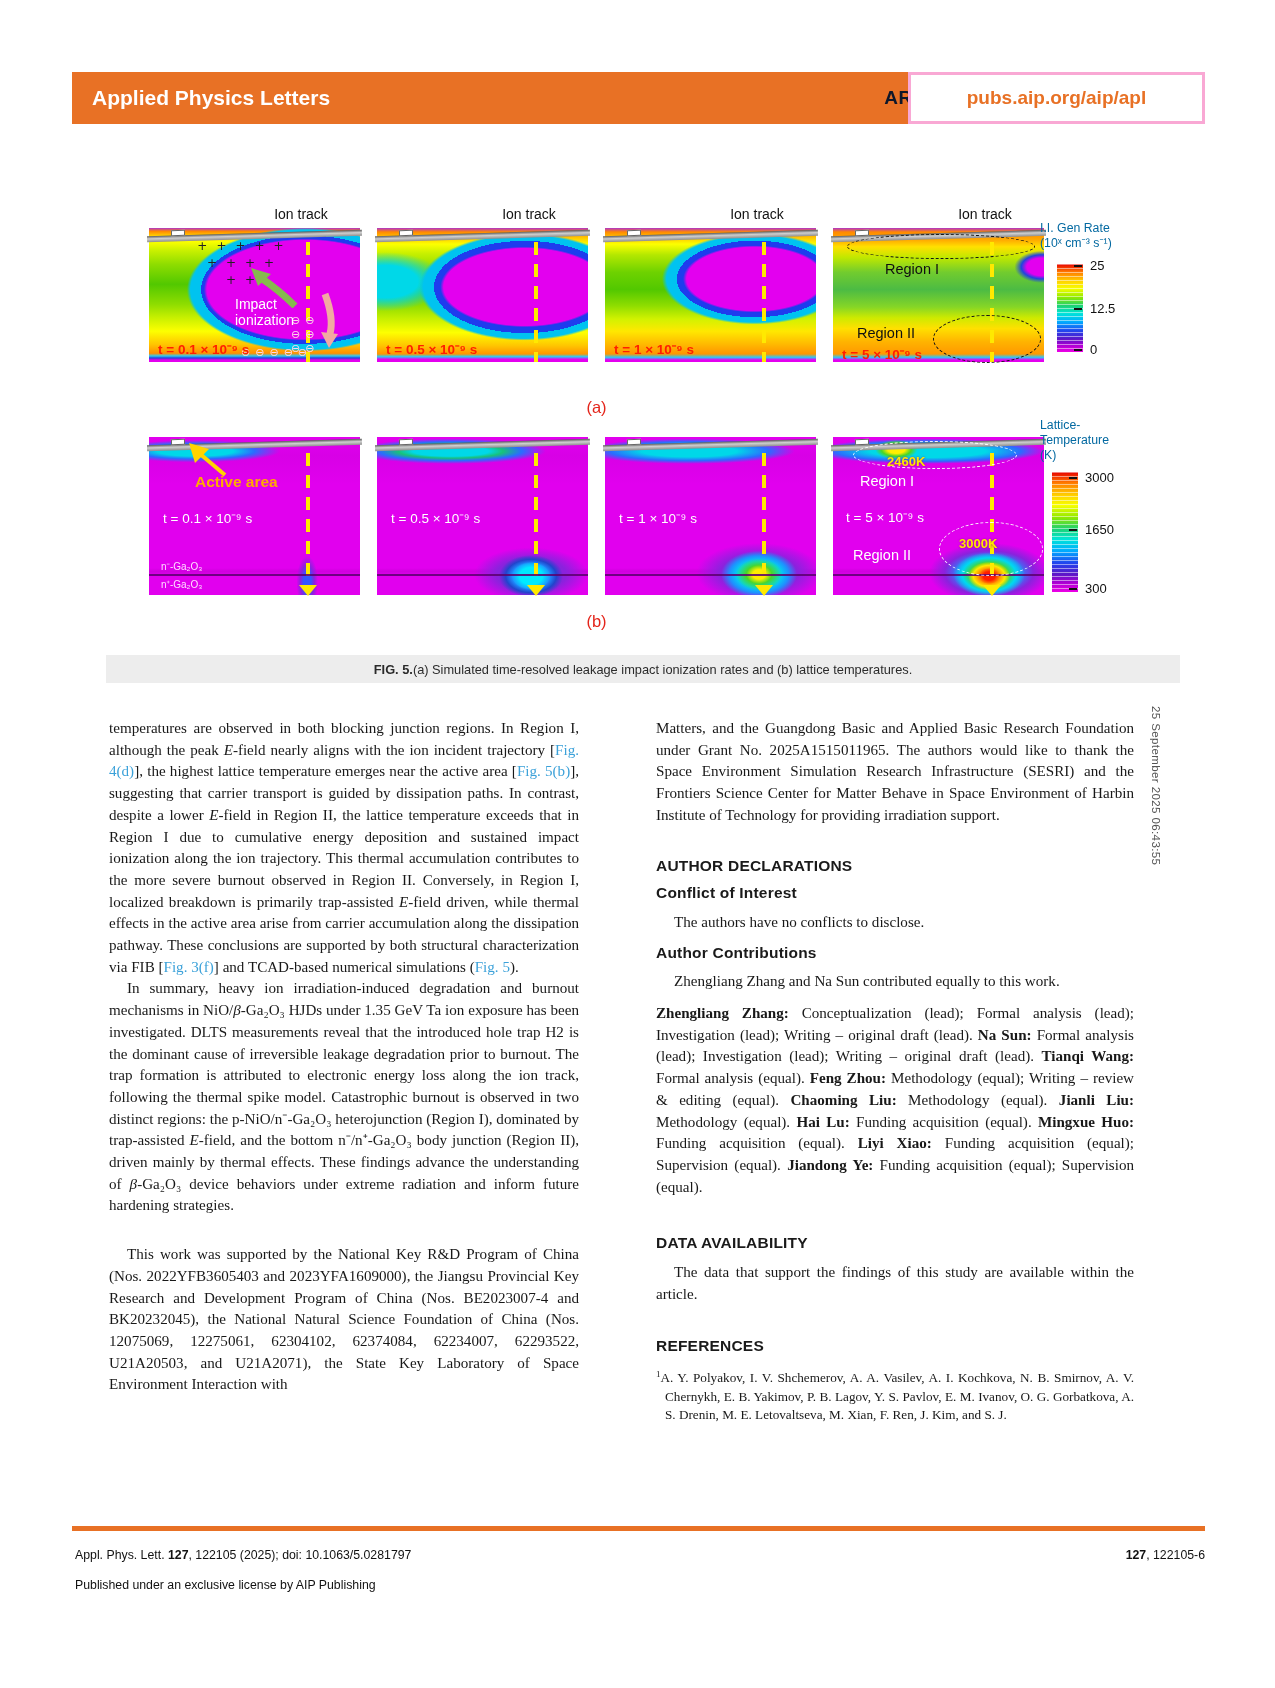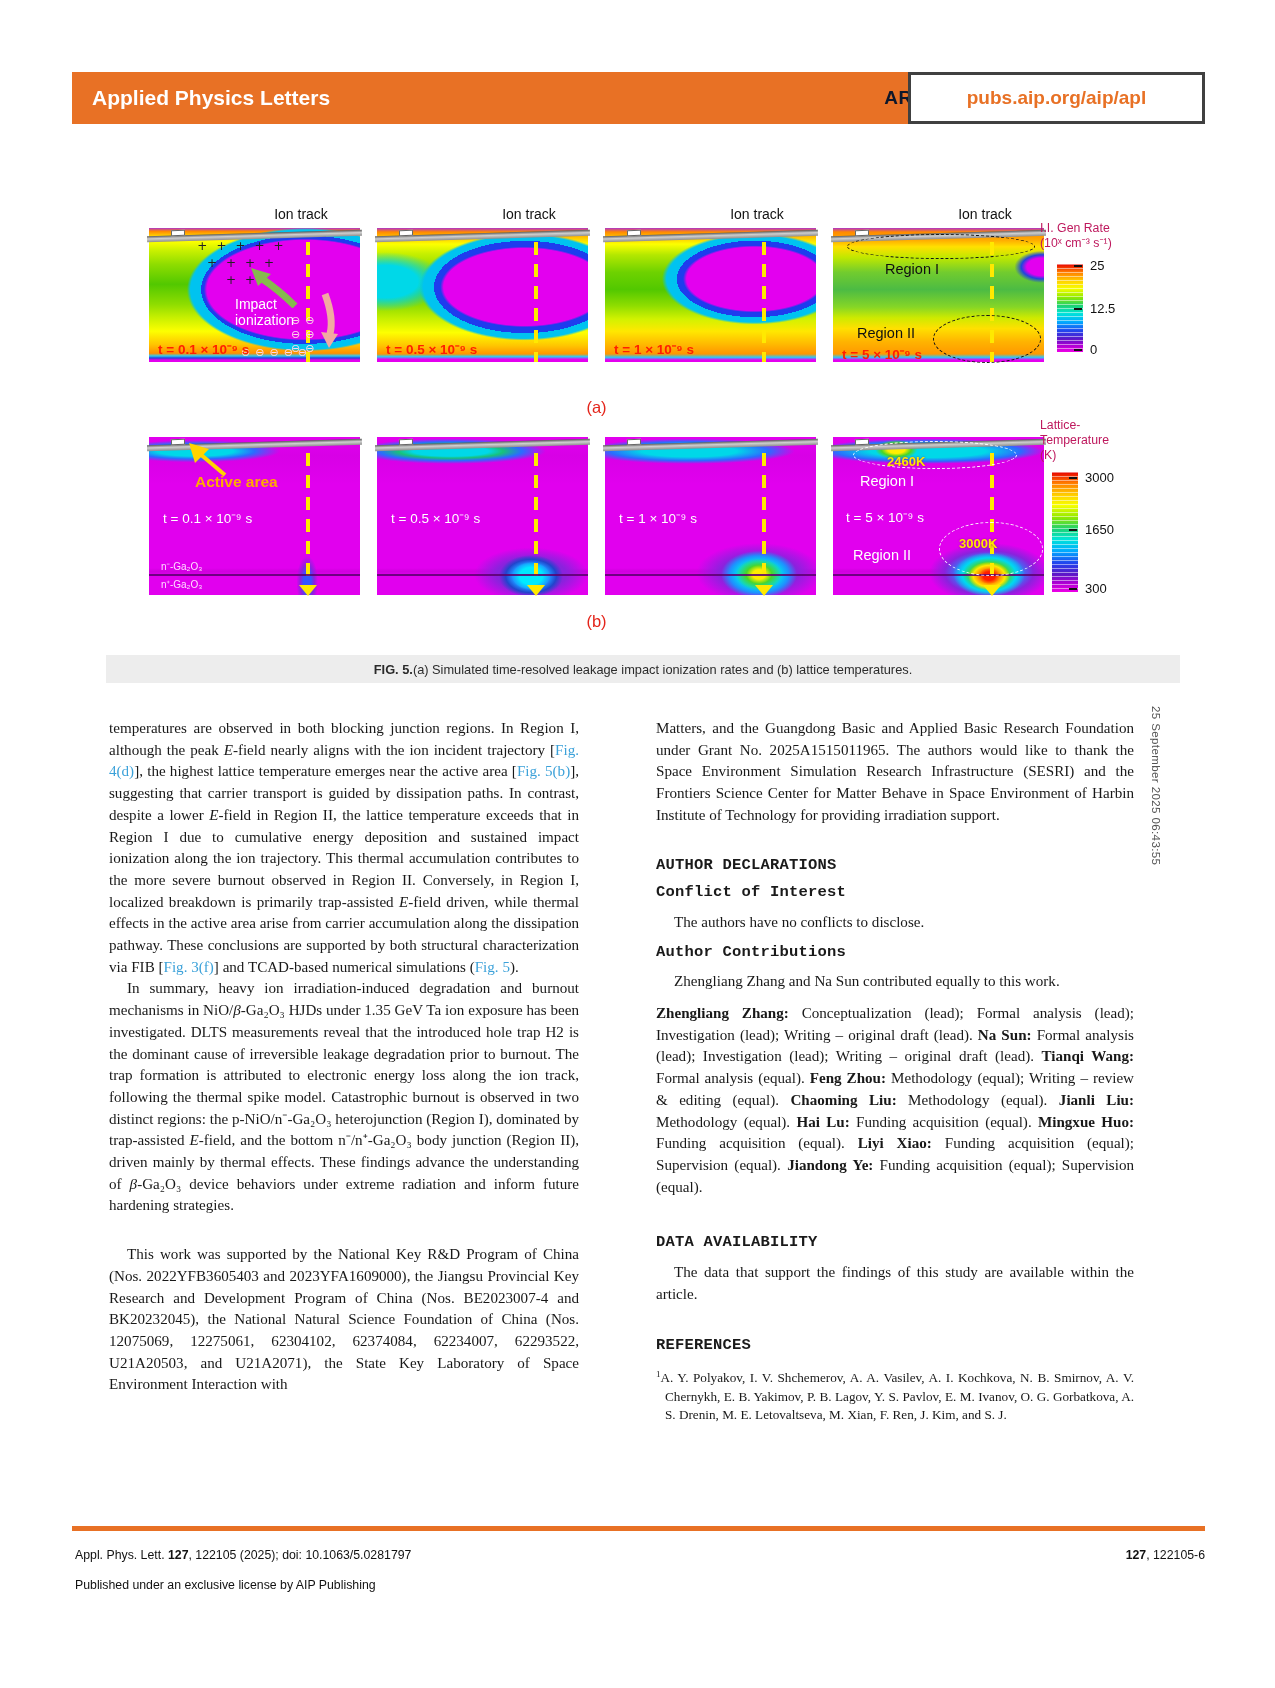--- a/index.html
+++ b/index.html
@@ -6,21 +6,21 @@
   .page{position:relative;width:1275px;height:1688px;background:#fff;overflow:hidden;
         font-family:"Liberation Serif",serif;color:#181818;}
 
   
   .topbar{position:absolute;left:72px;top:72px;width:924px;height:52px;background:#e87125;
           display:flex;align-items:center;justify-content:space-between;box-sizing:border-box;
           padding:0 26px 0 20px;}
   .topbar .journal{color:#fff;font:700 21px "Liberation Sans",sans-serif;}
   .topbar .badge{color:#0f172a;font:700 19px "Liberation Sans",sans-serif;letter-spacing:.5px;}
   .sitebox{position:absolute;left:908px;top:72px;width:297px;height:52px;box-sizing:border-box;
-           border:3px solid #404040;display:flex;align-items:center;justify-content:center;
+           border:3px solid #f9a8d4;display:flex;align-items:center;justify-content:center;
            color:#e87125;font:700 19px "Liberation Sans",sans-serif;background:#fff;}
 
   
   .pnl{position:absolute;width:211px;}
   .row-a-pnl{top:228px;height:134px;}
   .row-b-pnl{top:437px;height:158px;}
   .c1{left:149px}.c2{left:377px}.c3{left:605px}.c4{left:833px}
 
   #p-a1{background:
     radial-gradient(ellipse 48% 38% at 74% 46%, #e300ef 0 97%, rgba(227,0,239,0) 100%),
@@ -115,21 +115,21 @@
   .it1{left:256px}.it2{left:484px}.it3{left:712px}.it4{left:940px}
   .figletter{position:absolute;left:149px;width:895px;text-align:center;color:#e4251b;
     font:16.5px "Liberation Sans",sans-serif;}
   .fl-a{top:398px}.fl-b{top:612px}
 
   .cbar{position:absolute;width:26px;background:
     repeating-linear-gradient(180deg, rgba(255,255,255,0.5) 0 1.2px, rgba(255,255,255,0) 1.2px 4px),
     linear-gradient(180deg,#e60000 0%,#ff7a00 9%,#ffd500 20%,#f6ff00 28%,#8fe800 38%,#1fd26e 47%,#00e5d8 56%,#00aaff 66%,#2244ee 76%,#5a18c8 85%,#a800d2 92%,#ee00e6 100%);}
   #cbar-a{left:1057px;top:264px;height:88px;}
   #cbar-b{left:1052px;top:472px;height:120px;}
-  .cbar-title{position:absolute;color:#be185d;white-space:pre-line;font:12.3px/15px "Liberation Sans",sans-serif;}
+  .cbar-title{position:absolute;color:#0369a1;white-space:pre-line;font:12.3px/15px "Liberation Sans",sans-serif;}
   #cbar-a-title{left:1040px;top:221px;}
   #cbar-b-title{left:1040px;top:418px;}
   .ctick{position:absolute;color:#111;font:13px "Liberation Sans",sans-serif;}
   .cdash{position:absolute;width:8px;height:2px;background:#111;}
 
   
   .caption{position:absolute;left:106px;top:655px;width:1074px;height:28px;background:#ededed;
     display:flex;align-items:center;justify-content:center;color:#2b2b2b;
     font:12.8px "Liberation Sans",sans-serif;}
 
@@ -138,21 +138,21 @@
     text-align:justify;}
   .col-left{left:109px;width:470px;}
   .col-right{left:656px;width:478px;}
   .p{margin:0;}
   .indent{text-indent:18px;}
   .gap27{margin-top:27px;}
   .seg-b{font-weight:700;}
   .seg-i{font-style:italic;}
   .seg-link{color:#3ba1d9;}
   .seg-sup{vertical-align:super;font-size:68%;}
-  .h-sans{font-family:Liberation Mono, monospace;font-weight:700;font-size:15.5px;
+  .h-sans{font-family:Liberation Sans, sans-serif;font-weight:700;font-size:15.5px;
     color:#1a1a1a;margin:0;text-align:left;letter-spacing:.2px;}
   .mt28{margin-top:28px}.mt24{margin-top:8px}.mt34{margin-top:34px}.mt30{margin-top:30px}
   .mt8{margin-top:8px}.mt6{margin-top:6px}.mt10{margin-top:10px}
   .ref{font-size:13.2px;line-height:18.4px;padding-left:9px;text-indent:-9px;}
 
   
   .rule{position:absolute;left:72px;top:1526px;width:1133px;height:5px;background:#e87125;}
   .foot{position:absolute;color:#111;font:12.3px "Liberation Sans",sans-serif;}
   .foot-l1{left:75px;top:1548px;}
   .foot-l2{left:75px;top:1578px;}

